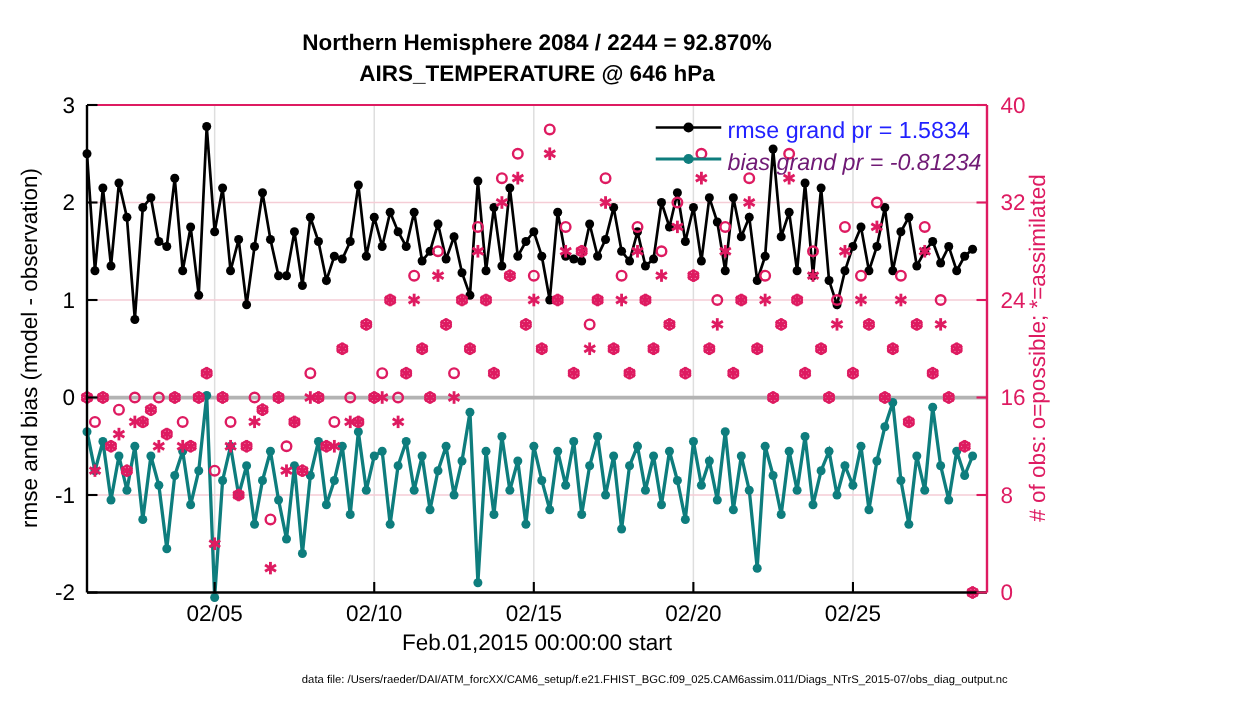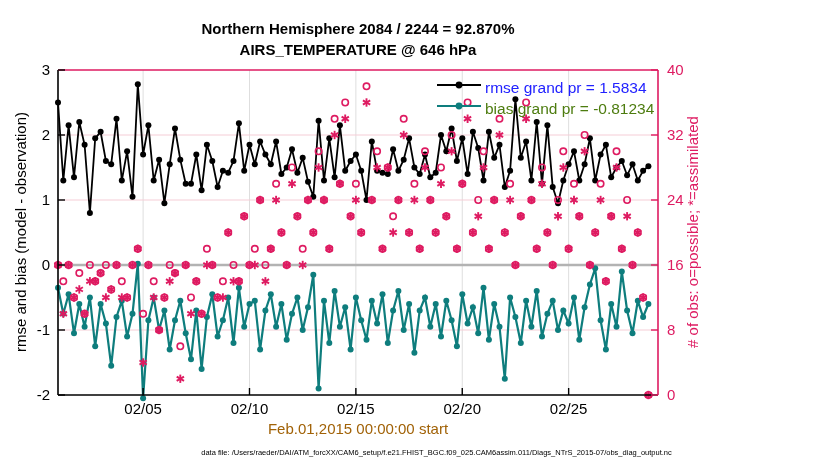--- a/index.html
+++ b/index.html
@@ -4,21 +4,21 @@
 <style>
   html,body{margin:0;padding:0;background:#ffffff;}
   .figure{position:relative;width:830px;height:470px;background:#ffffff;overflow:hidden;
           font-family:"Liberation Sans",sans-serif;padding-left:43px;}
   .title-block{position:absolute;left:58px;top:18px;width:600px;text-align:center;color:#000;}
   .title-line{font-size:15px;font-weight:bold;line-height:21px;}
   .ylabel-left{position:absolute;left:20px;top:232px;transform:translate(-50%,-50%) rotate(-90deg);
                white-space:nowrap;font-size:15px;color:#000;}
   .ylabel-right{position:absolute;left:692px;top:232px;transform:translate(-50%,-50%) rotate(-90deg);
                 white-space:nowrap;font-size:15px;}
-  .xlabel{position:absolute;left:58px;top:420px;width:600px;text-align:center;font-size:15px;color:#a16207;}
+  .xlabel{position:absolute;left:58px;top:420px;width:600px;text-align:center;font-size:15px;color:#000000;}
   .legend{position:absolute;left:437px;top:79px;}
   .legend-row{display:flex;align-items:flex-start;height:21px;}
   .legend-row svg{margin-right:4px;}
   .legend-label{font-size:15.5px;}
   .footer{position:absolute;left:50%;top:448px;transform:translateX(-50%);
           font-size:7.5px;color:#000;white-space:nowrap;}
   svg text{font-family:"Liberation Sans",sans-serif;}
 </style>
 </head>
 <body>
@@ -763,21 +763,21 @@
         <line x1="0" y1="6" x2="44" y2="6" stroke="#000000" stroke-width="1.8"></line>
         <circle cx="22" cy="6" r="3.4" fill="#000000"></circle>
       </svg>
       <span class="legend-label" style="color: rgb(34, 34, 255);">rmse grand pr = 1.5834</span>
     </div>
     <div class="legend-row">
       <svg width="44" height="12">
         <line x1="0" y1="6" x2="44" y2="6" stroke="#0e7d7d" stroke-width="2"></line>
         <circle cx="22" cy="6" r="3.4" fill="#0e7d7d"></circle>
       </svg>
-      <span class="legend-label" style="color: #4d7c0f;">bias grand pr = -0.81234</span>
+      <span class="legend-label" style="color: #701a75; font-style: italic;">bias grand pr = -0.81234</span>
     </div>
   </div>
 
   <div class="xlabel">Feb.01,2015 00:00:00 start</div>
 
   <div class="footer">data file: /Users/raeder/DAI/ATM_forcXX/CAM6_setup/f.e21.FHIST_BGC.f09_025.CAM6assim.011/Diags_NTrS_2015-07/obs_diag_output.nc</div>
 
 </div>
 
 </body></html>

